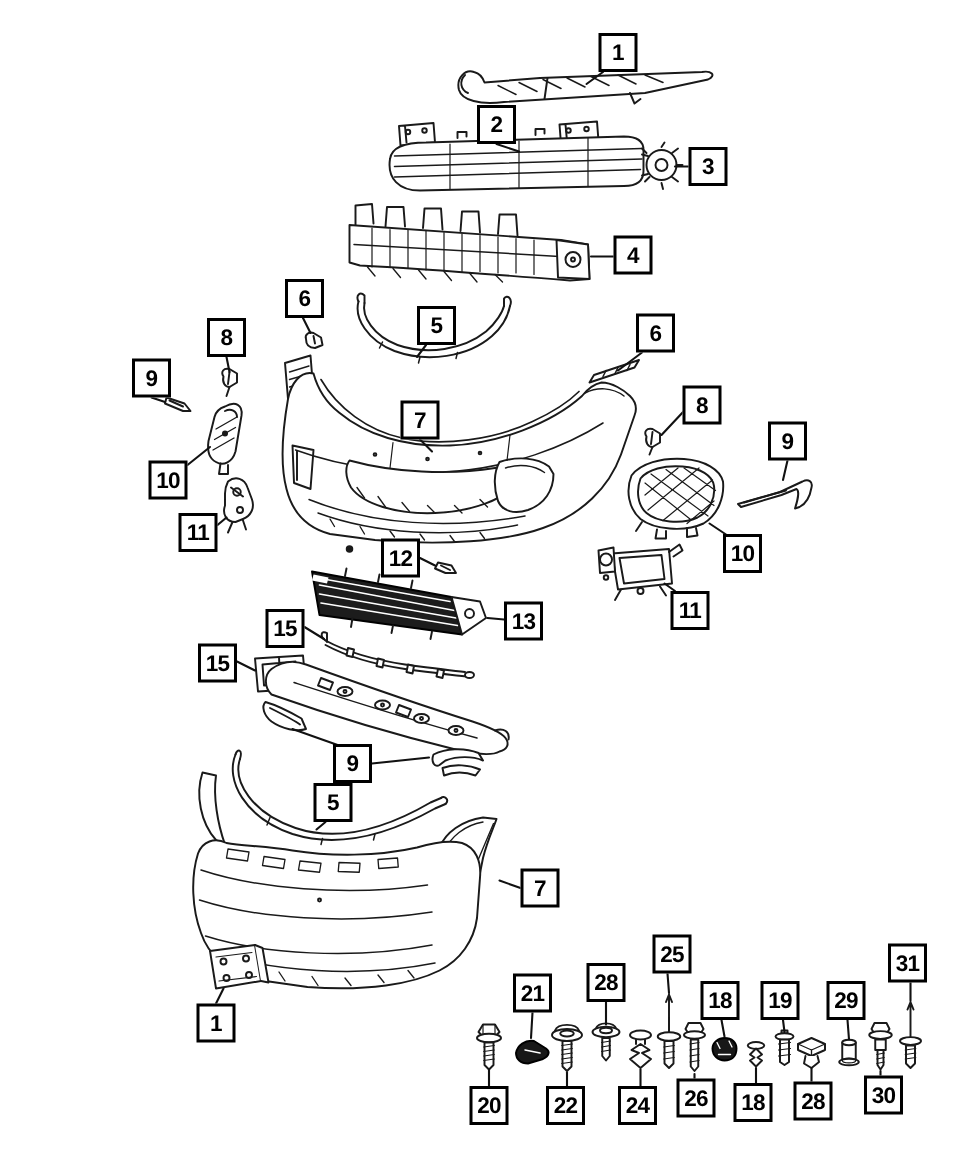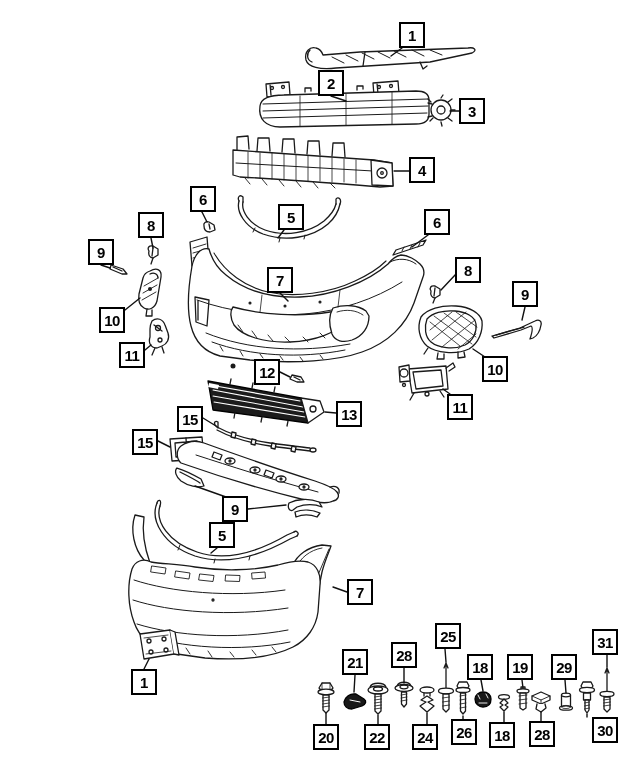--- a/index.html
+++ b/index.html
@@ -370,15 +370,15 @@
   <div class="callout" style="left:364px;top:724px">22</div>
   <div class="callout" style="left:391px;top:642px">28</div>
   <div class="callout" style="left:412px;top:724px">24</div>
   <div class="callout" style="left:435px;top:623px">25</div>
   <div class="callout" style="left:451px;top:719px">26</div>
   <div class="callout" style="left:467px;top:654px">18</div>
   <div class="callout" style="left:489px;top:722px">18</div>
   <div class="callout" style="left:507px;top:654px">19</div>
   <div class="callout" style="left:529px;top:721px">28</div>
   <div class="callout" style="left:551px;top:654px">29</div>
-  <div class="callout" style="left:592px;top:717px">30</div>
+  <div class="callout" style="left:576px;top:717px">30</div>
   <div class="callout" style="left:592px;top:629px">31</div>
 </div>
 
 </body></html>

